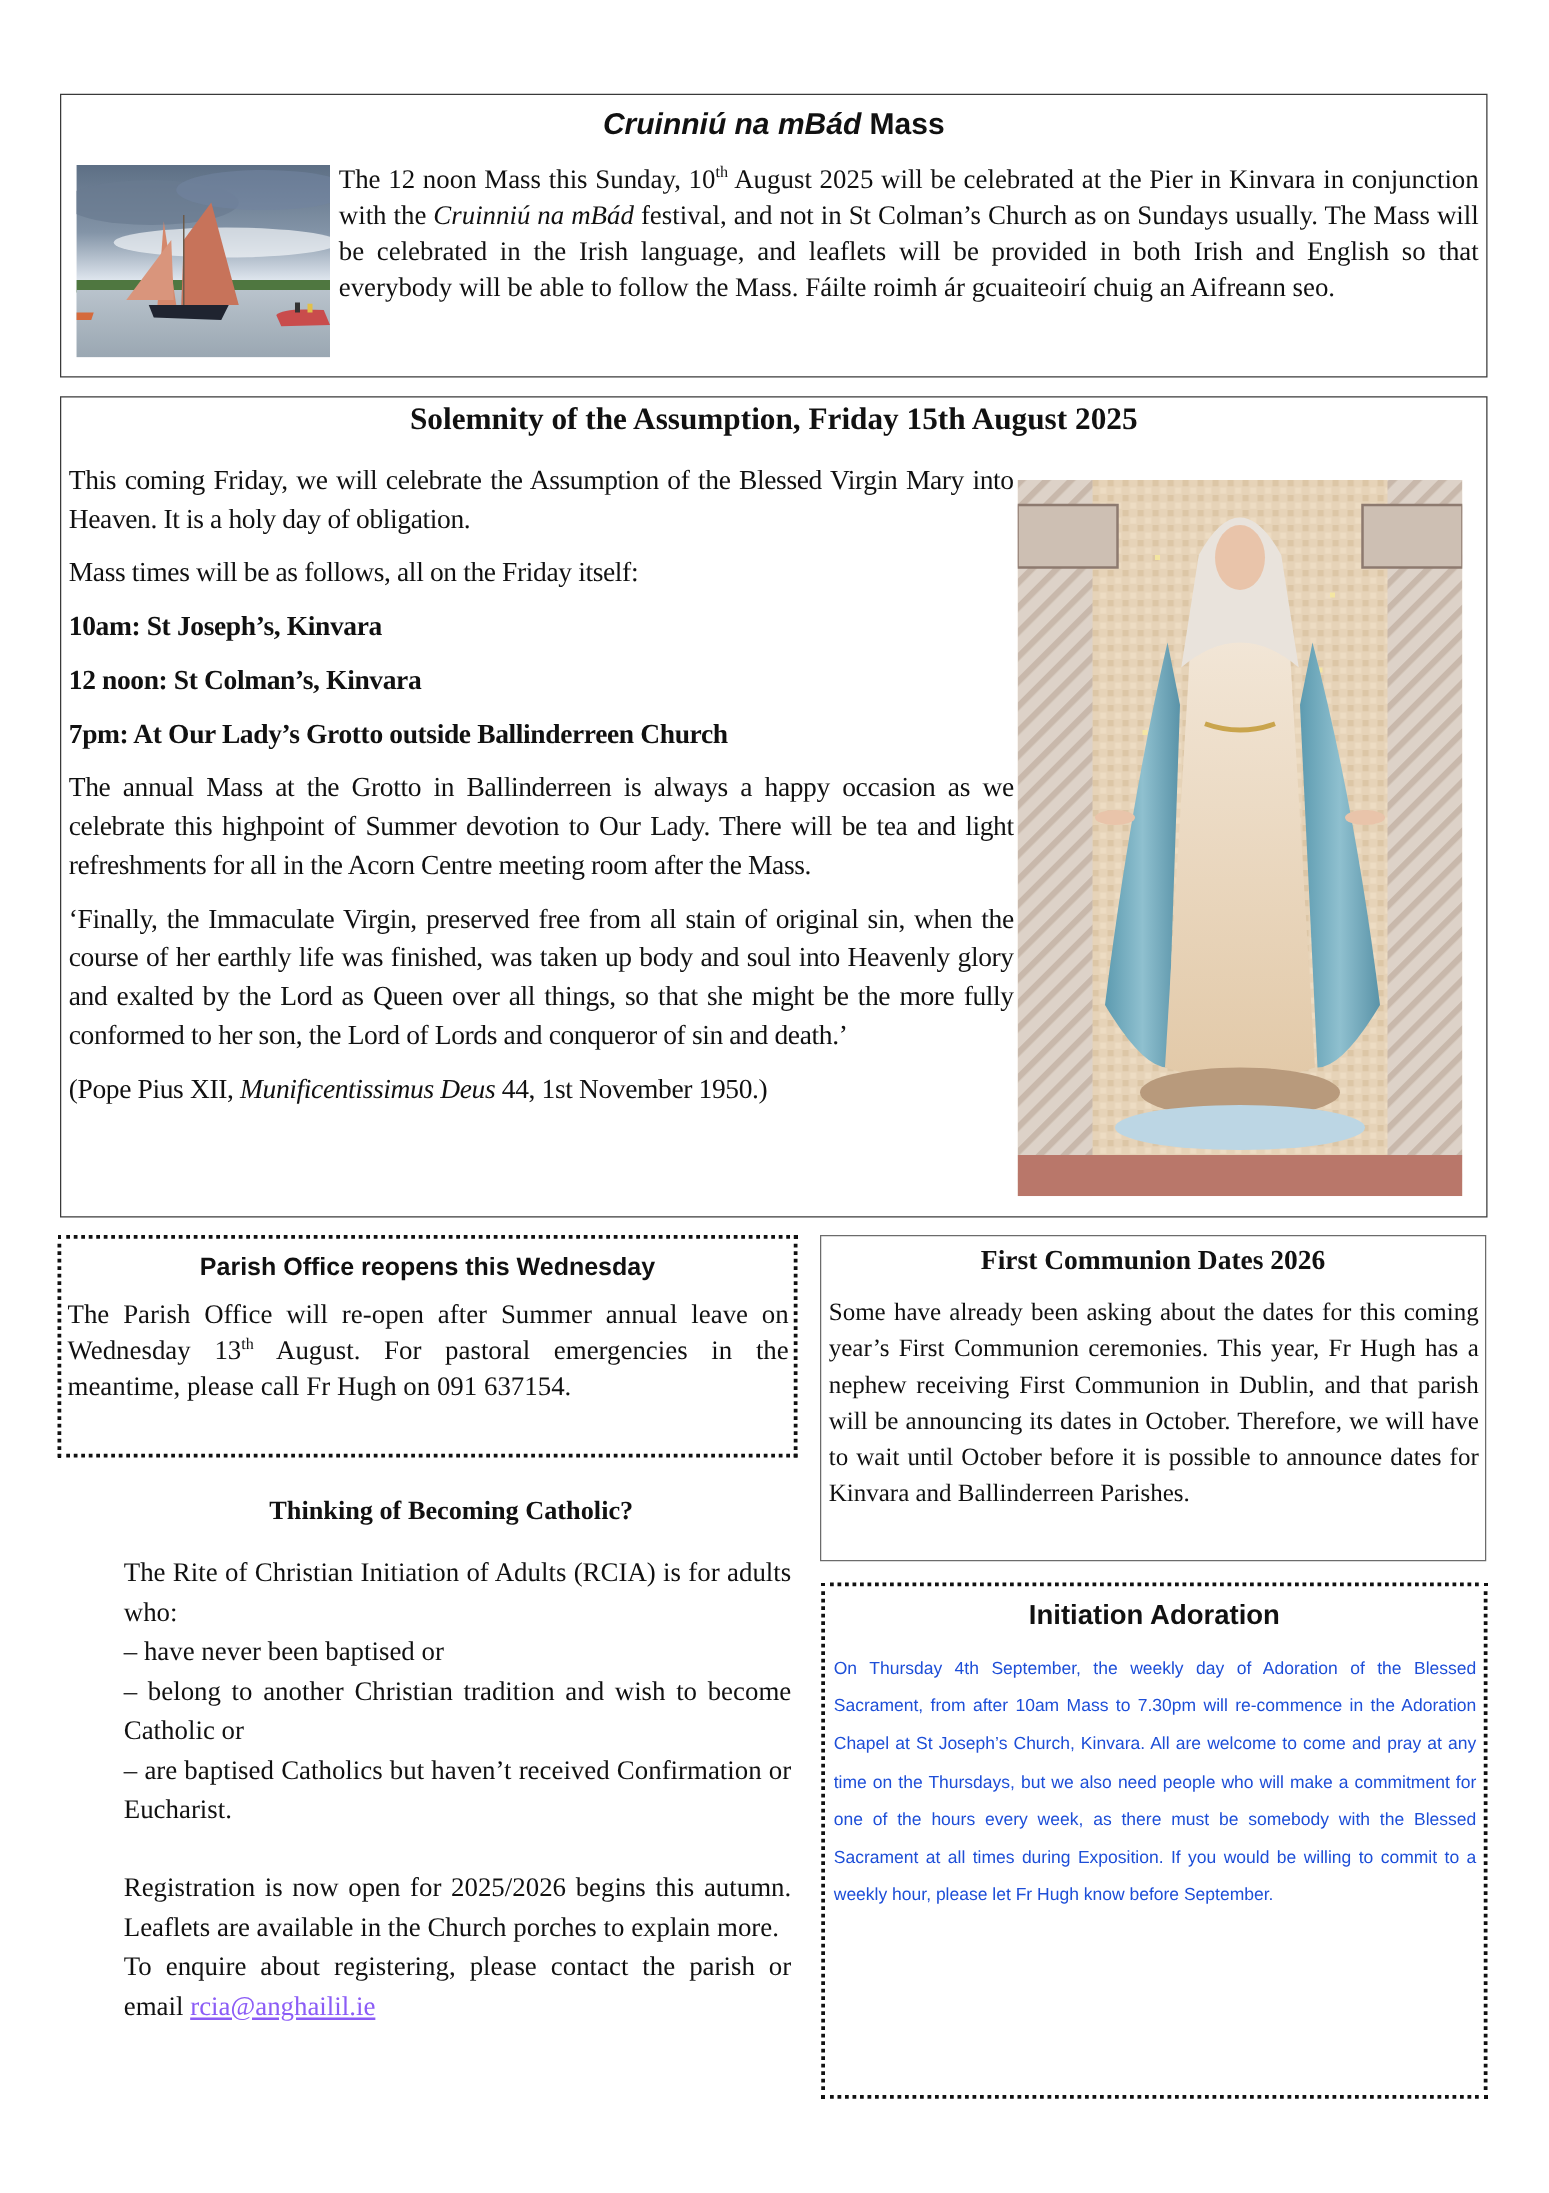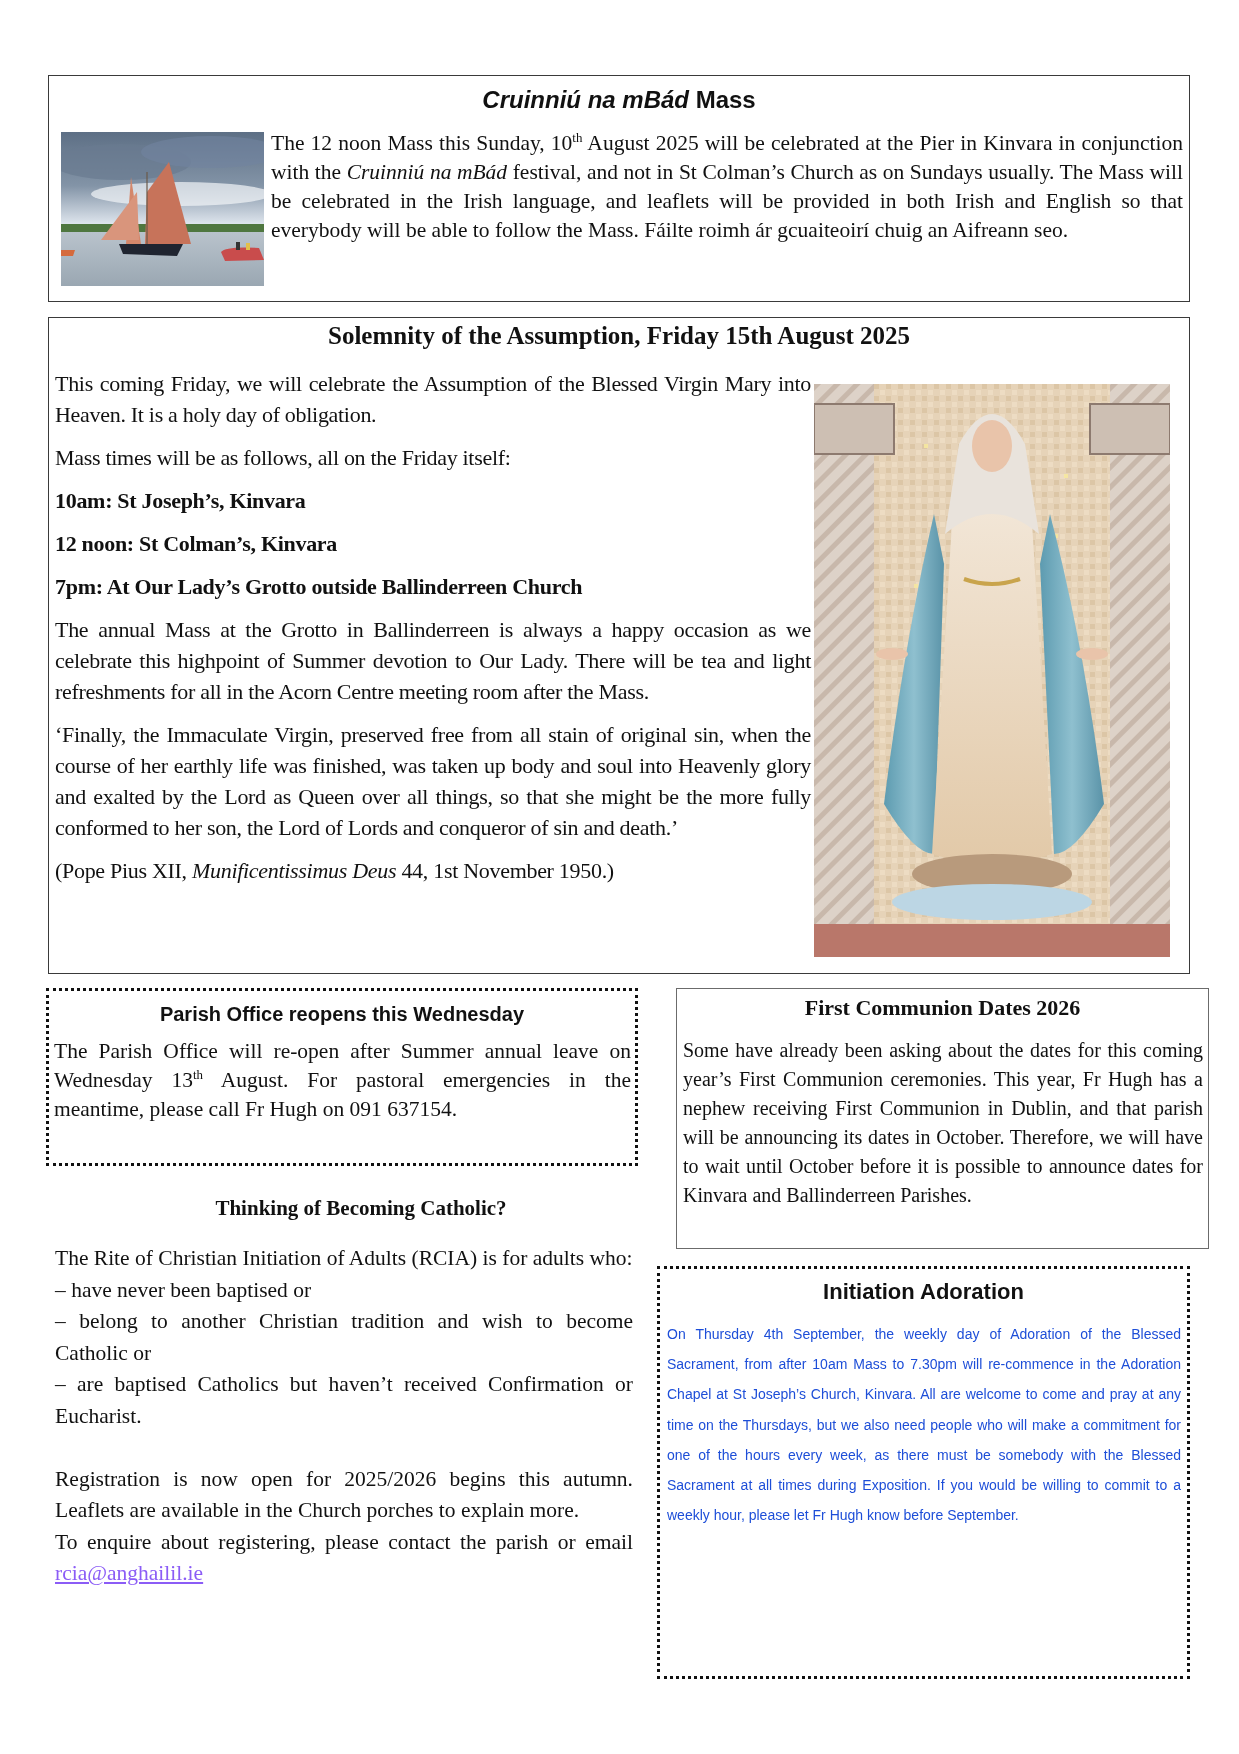--- a/index.html
+++ b/index.html
@@ -1,19 +1,19 @@
 <!DOCTYPE html>
 <html><head>
 <meta charset="utf-8">
 <style>
   html, body { margin: 0; padding: 0; background: #ffffff; }
   body { width: 1239px; height: 1754px; position: relative; overflow: hidden; color: #111; }
   .box { position: absolute; box-sizing: border-box; }
   .solid { border: 1.5px solid #3a3a3a; }
-  .solid-grey { border: 1.5px solid #6b6b6b; margin-left: 20px; }
+  .solid-grey { border: 1.5px solid #6b6b6b; }
   .dotted { border: 3px dotted #111; }
   .serif { font-family: "Liberation Serif", "DejaVu Serif", serif; }
   .sans { font-family: "Liberation Sans", "DejaVu Sans", sans-serif; }
   .just { text-align: justify; }
   p { margin: 0; }
   h2 { margin: 0; text-align: center; }
   sup { font-size: 0.6em; line-height: 0; vertical-align: super; }
   a { color: #8b5cf6; }
 
   
@@ -37,21 +37,21 @@
   #box-office .text { position: absolute; left: 5px; right: 4px; top: 46px; font-size: 21.5px; line-height: 29px; }
 
   
   #box-communion { left: 656px; top: 988px; width: 533px; height: 261px; }
   #box-communion h2 { font-size: 22px; font-weight: bold; margin-top: 6px; }
   #box-communion .text { position: absolute; left: 6px; right: 5px; top: 47px; font-size: 20px; line-height: 29px; }
 
   
   #sec-rcia { left: 55px; top: 1196px; width: 578px; }
   #sec-rcia h2 { font-size: 21px; font-weight: bold; margin-bottom: 22px; margin-left: 34px; }
-  #sec-rcia .text { font-size: 21.5px; line-height: 31.5px; }
+  #sec-rcia .text { font-size: 21.5px; line-height: 31.5px; margin-left: 44px; }
 
   
   #box-adoration { left: 657px; top: 1266px; width: 533px; height: 413px; }
   #box-adoration h2 { font-size: 22px; font-weight: bold; margin-top: 10px; }
   #box-adoration .text { position: absolute; left: 7px; right: 6px; top: 50px; font-size: 14px; line-height: 30.2px; color: #1d4ed8; }
 </style>
 </head>
 <body>
 
 <section id="box-cruinniu" class="box solid">

